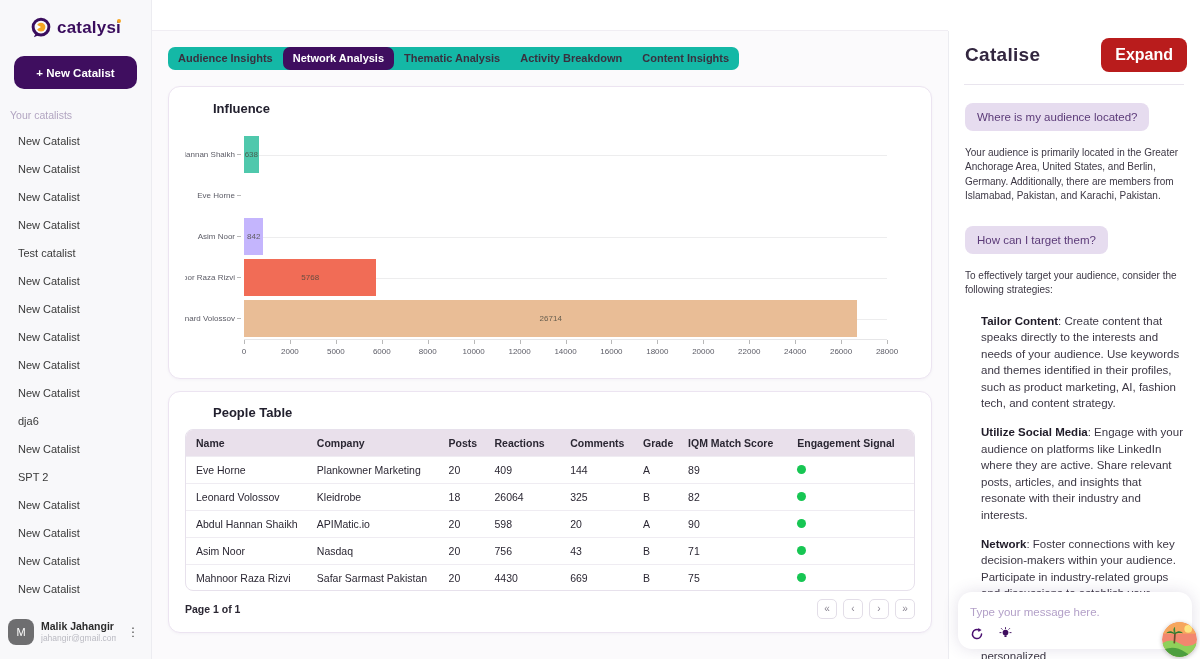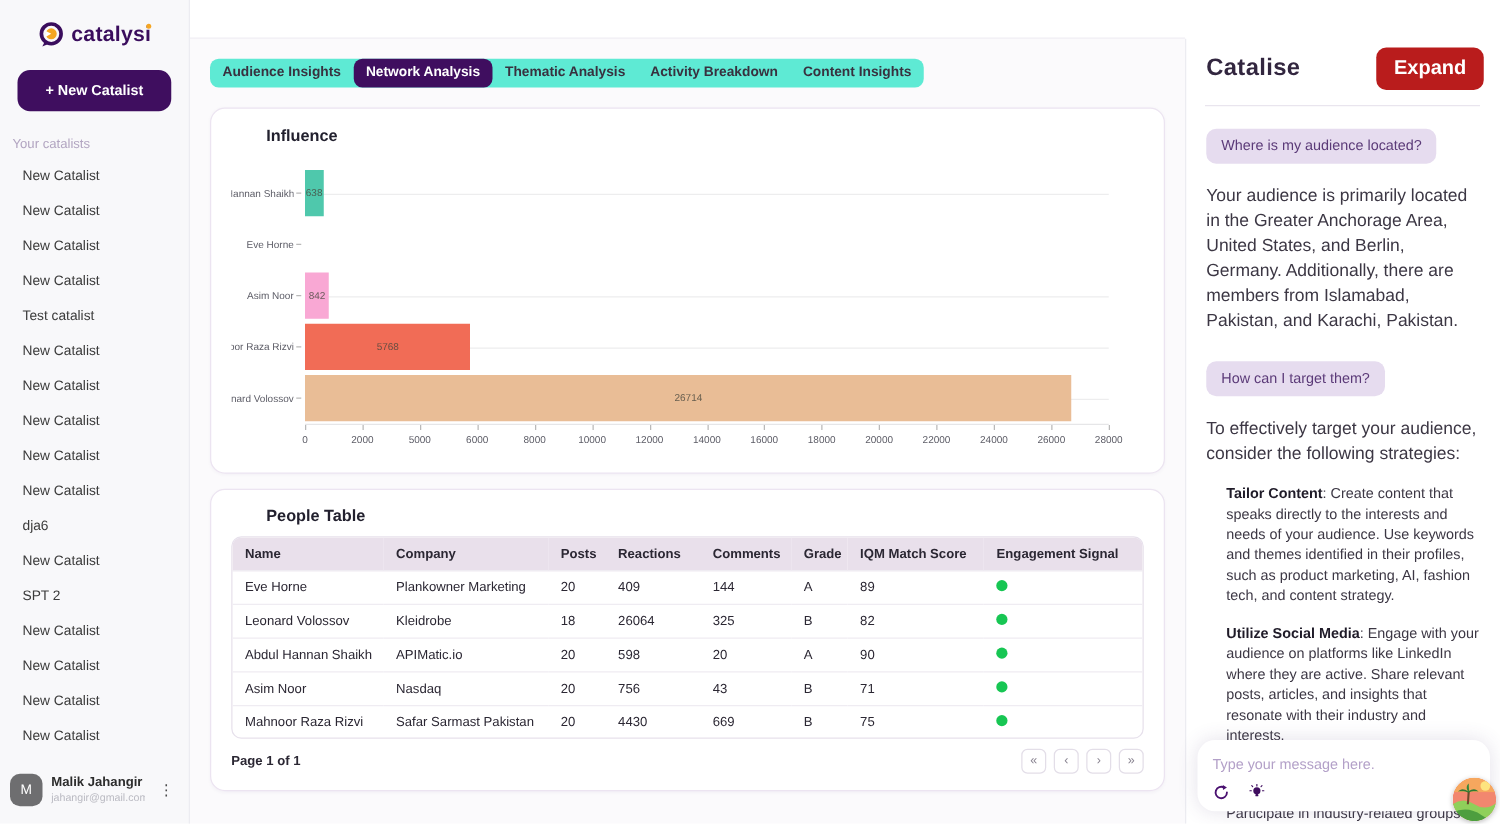--- a/index.html
+++ b/index.html
@@ -20,21 +20,21 @@
   .user-meta { line-height:1.25; overflow:hidden; }
   .user-name { font-size:10.5px; font-weight:bold; color:#2c2c2c; white-space:nowrap; }
   .user-email { font-size:8.5px; color:#babac2; white-space:nowrap; }
   .kebab { margin-left:auto; color:#4a4a4a; font-size:12px; cursor:pointer; padding:2px 4px; }
 
   
   .main { flex:1; min-width:0; display:flex; flex-direction:column; background:#fbfafc; }
   .topbar { height:31px; min-height:31px; background:#fff; border-bottom:1px solid #f0edf3; }
   .content { flex:1; padding:16px 16px 0 16px; overflow:hidden; }
 
-  .tabs { display:inline-flex; background:#5eead4; border-radius:7px; }
+  .tabs { display:inline-flex; background:#14b8a6; border-radius:7px; }
   .tab { font-size:11px; font-weight:bold; color:#38313f; padding:0 10px; line-height:23px; border-radius:7px; cursor:pointer; white-space:nowrap; }
   .tab.active { background:#3f0e5f; color:#fff; }
 
   .card { background:#fff; border:1px solid #ece4f1; border-radius:12px; box-shadow:0 1px 3px rgba(60,20,90,.04); }
   .card-title { font-size:13px; font-weight:bold; color:#22202e;padding-left:28px; }
 
   
   .influence-card { margin-top:16px; height:293px; padding:14px 16px; }
   .chart { margin-top:18px; }
   .crow { display:flex; align-items:center; height:41px; }
@@ -63,21 +63,21 @@
 
   
   .right { width:252px; min-width:252px; background:#fff; position:relative; display:flex; flex-direction:column; }
   .right-divider { position:absolute; left:0; top:31px; bottom:0; width:1px; background:#ececf1; }
   .right-head { display:flex; align-items:center; justify-content:space-between; padding:38px 13px 12px 17px; }
   .right-title { font-size:19px; font-weight:bold; color:#32263f; letter-spacing:.3px; }
   .expand-btn { background:#b91c1c; color:#fff; border:none; border-radius:8px; padding:8px 14px; font-size:16px; font-weight:bold; font-family:inherit; cursor:pointer; }
   .right-hr { height:1px; background:#e9e5ee; margin:0 16px; }
   .chat { flex:1; overflow:hidden; padding:10px 15px 0 17px; }
   .q-pill { display:inline-block; background:#e6dcef; color:#5b3a78; font-size:11.5px; padding:8px 12px; border-radius:8px; margin:8px 0 11px; cursor:pointer; }
-  .a-text { font-size:14px; line-height:1.43; color:#3c3744; margin:4px 0 15px; }
+  .a-text { font-size:10px; line-height:1.43; color:#3c3744; margin:4px 0 15px; }
   .strategy { margin:0 0 13px 16px; font-size:11.5px; line-height:1.43; color:#3c3744; }
   .strategy b { color:#1f1b28; }
 
   .input-card { position:absolute; left:10px; right:8px; bottom:10px; background:#fff; border-radius:14px; box-shadow:0 0 16px rgba(80,60,120,.16); padding:10px 12px 8px; z-index:5; }
   .msg-input { border:none; outline:none; width:100%; font-size:11.5px; color:#333; font-family:inherit; background:transparent; }
   .msg-input::placeholder { color:#b3a0c8; }
   .input-icons { display:flex; gap:15px; margin-top:7px; align-items:center; }
   .icon-btn { background:none; border:none; padding:0; cursor:pointer; display:flex; }
   .chat-avatar { position:absolute; right:3px; bottom:2px; width:35px; height:35px; border-radius:50%; z-index:6; box-shadow:0 1px 4px rgba(0,0,0,.25); cursor:pointer; overflow:hidden; }
 </style>
@@ -153,21 +153,21 @@
               </div>
             </div>
             <div class="crow">
               <div class="clabel">Eve Horne</div>
               <span class="tickdash"></span>
             </div>
             <div class="crow">
               <div class="clabel">Asim Noor</div>
               <span class="tickdash"></span>
               <div class="ctrack">
-                <div class="cbar" style="width: 3.00714%; background: #f9a8d4;">
+                <div class="cbar" style="width: 3.00714%; background: #c4b5fd;">
                   <span>842</span>
                 </div>
               </div>
             </div>
             <div class="crow">
               <div class="clabel">Mahnoor Raza Rizvi</div>
               <span class="tickdash"></span>
               <div class="ctrack">
                 <div class="cbar" style="width: 20.6%; background: rgb(241, 108, 86);">
                   <span>5768</span>

